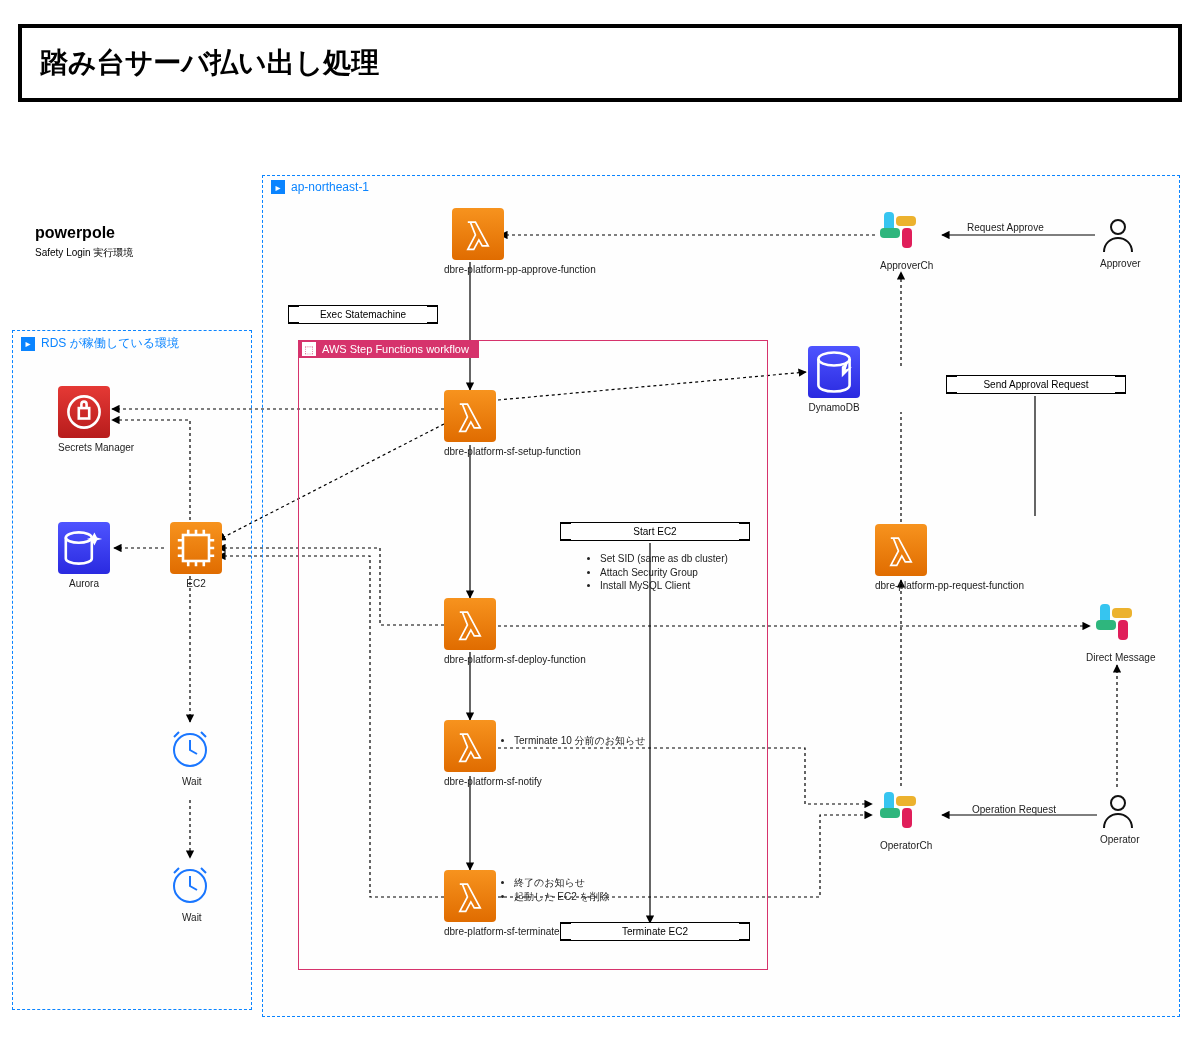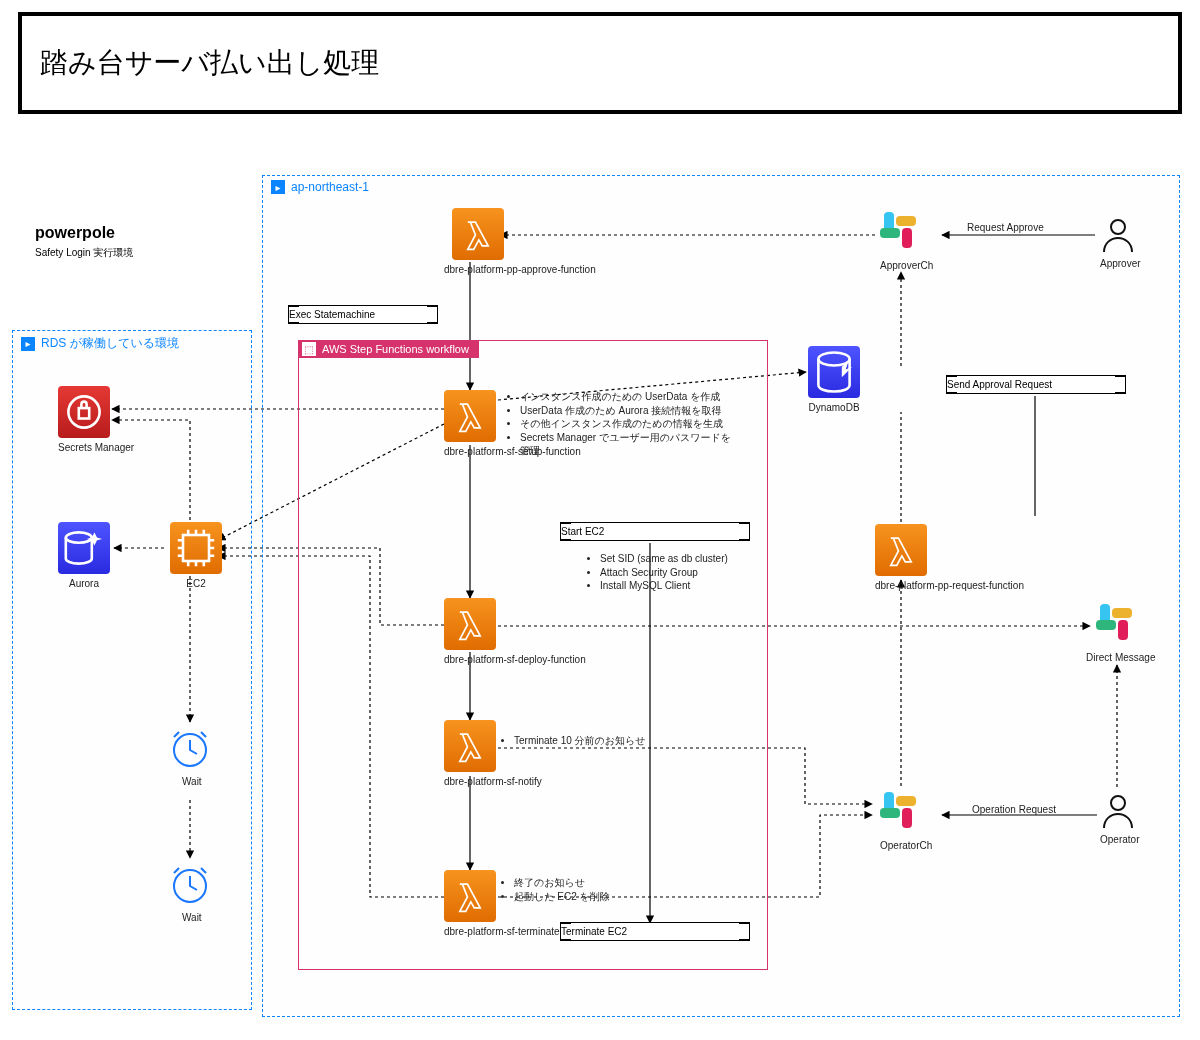--- a/index.html
+++ b/index.html
@@ -7,24 +7,24 @@
     margin: 0;
     font-family: "Helvetica Neue", Arial, "Hiragino Kaku Gothic ProN", "Yu Gothic", sans-serif;
     background: #fff;
     width: 1200px;
     height: 1040px;
     position: relative;
     overflow: hidden;
   }
   .title-box {
     border: 4px solid #000;
-    margin: 12px 18px;
-    padding: 28px 18px;
+    margin: 24px 18px;
+    padding: 16px 18px;
     font-size: 28px;
-    font-weight: 400;
+    font-weight: 700;
   }
   .canvas { position: absolute; inset: 0; }
   .box {
     position: absolute;
     border: 1px dashed #0a84ff;
     background: rgba(0,0,0,0.002);
   }
   .box .box-header {
     display: flex;
     align-items: center;
@@ -72,20 +72,21 @@
   .lambda svg { width: 34px; height: 34px; }
   .secrets { background: linear-gradient(#e53935,#b71c1c); }
   .aurora { background: linear-gradient(#4e54ff,#2a2ae0); }
   .ec2 { background: linear-gradient(#f7931e,#e06c00); }
   .dynamo { background: linear-gradient(#4e54ff,#2a2ae0); }
   .pill {
     position: absolute;
     border: 1px solid #000;
     padding: 3px 0;
     font-size: 10px;
+    text-align: center;
     background: #fff;
   }
   .pill::before, .pill::after {
     content:""; position:absolute; top:0; bottom:0; width:10px; border:1px solid #000;
   }
   .pill::before { left:-1px; border-right:none; }
   .pill::after  { right:-1px; border-left:none; }
   .bullets {
     position: absolute;
     font-size: 10px;
@@ -225,28 +226,20 @@
   </div>
 
   <div class="node" style="left:444px;top:390px;width:52px">
     <div class="icon lambda">
       <svg viewBox="0 0 40 40">
           <path d="M8 6h9l15 28h-7l-4-7-6 11H8l9-17L11 6z" fill="none" stroke="#fff" stroke-width="2"></path>
         </svg>
     </div>
     <div class="label">dbre-platform-sf-setup-function</div>
   </div>
-  <div class="bullets" style="left:506px;top:390px;width:230px">
-    <ul>
-      <li>インスタンス作成のための UserData を作成</li>
-      <li>UserData 作成のため Aurora 接続情報を取得</li>
-      <li>その他インスタンス作成のための情報を生成</li>
-      <li>Secrets Manager でユーザー用のパスワードを管理</li>
-    </ul>
-  </div>
 
   <div class="node" style="left:444px;top:598px;width:52px">
     <div class="icon lambda">
       <svg viewBox="0 0 40 40">
           <path d="M8 6h9l15 28h-7l-4-7-6 11H8l9-17L11 6z" fill="none" stroke="#fff" stroke-width="2"></path>
         </svg>
     </div>
     <div class="label">dbre-platform-sf-deploy-function</div>
   </div>
 

